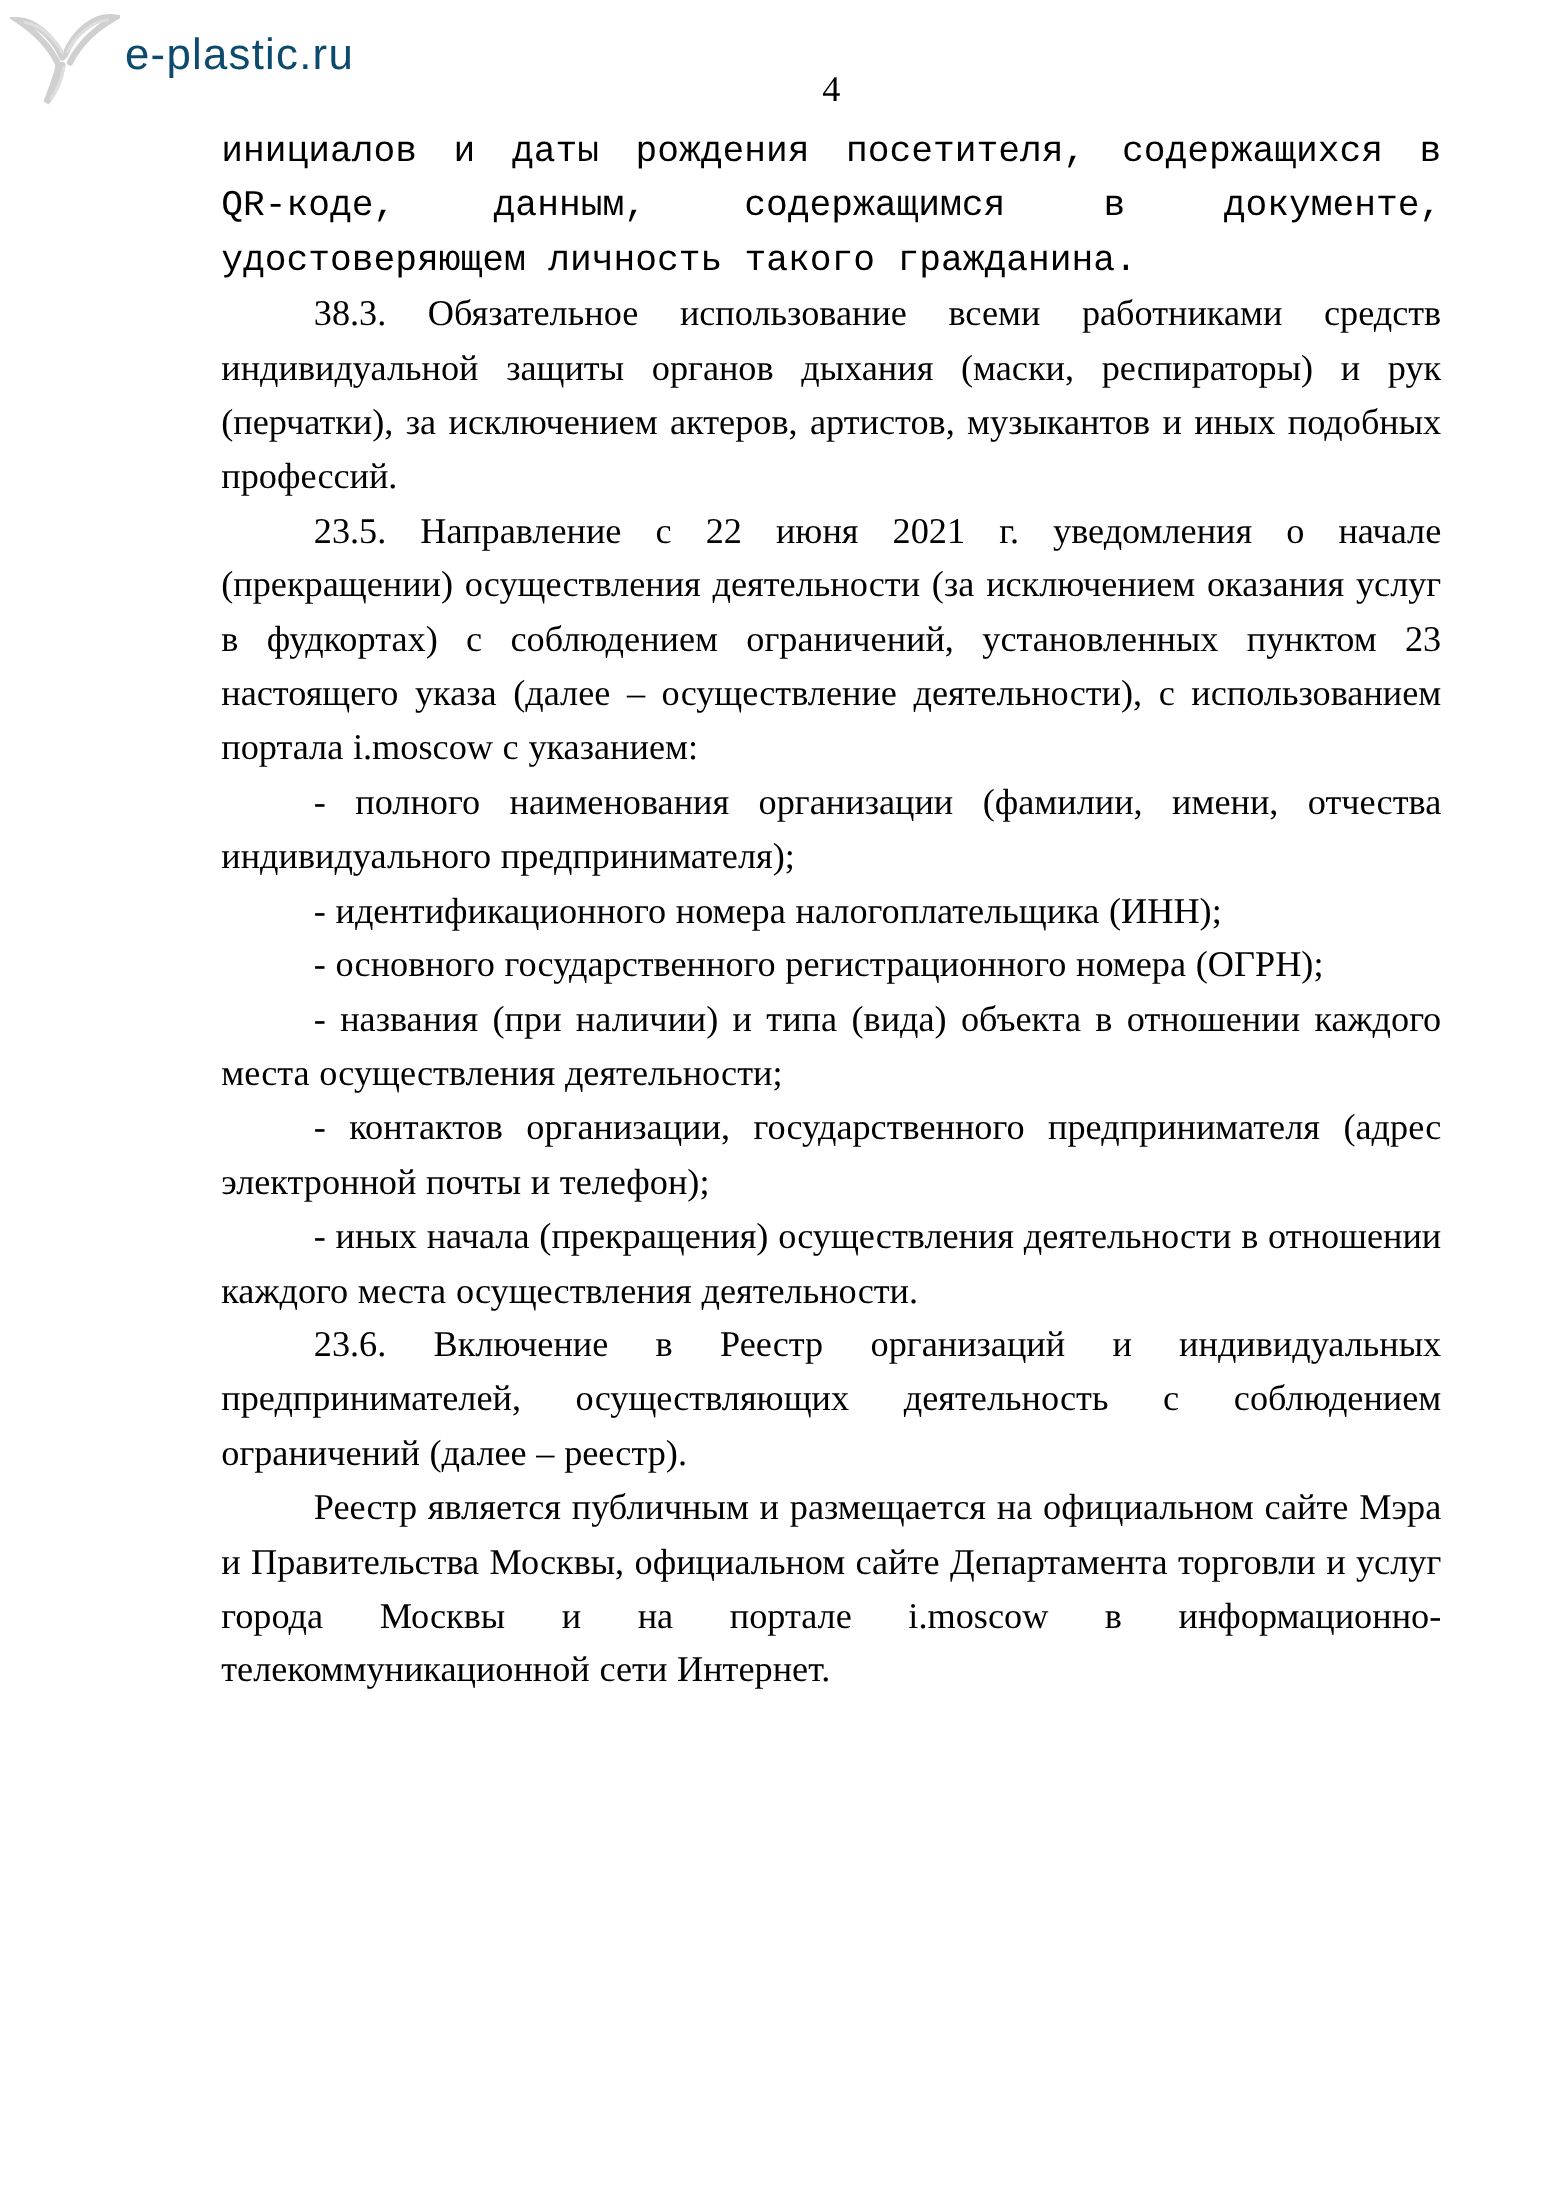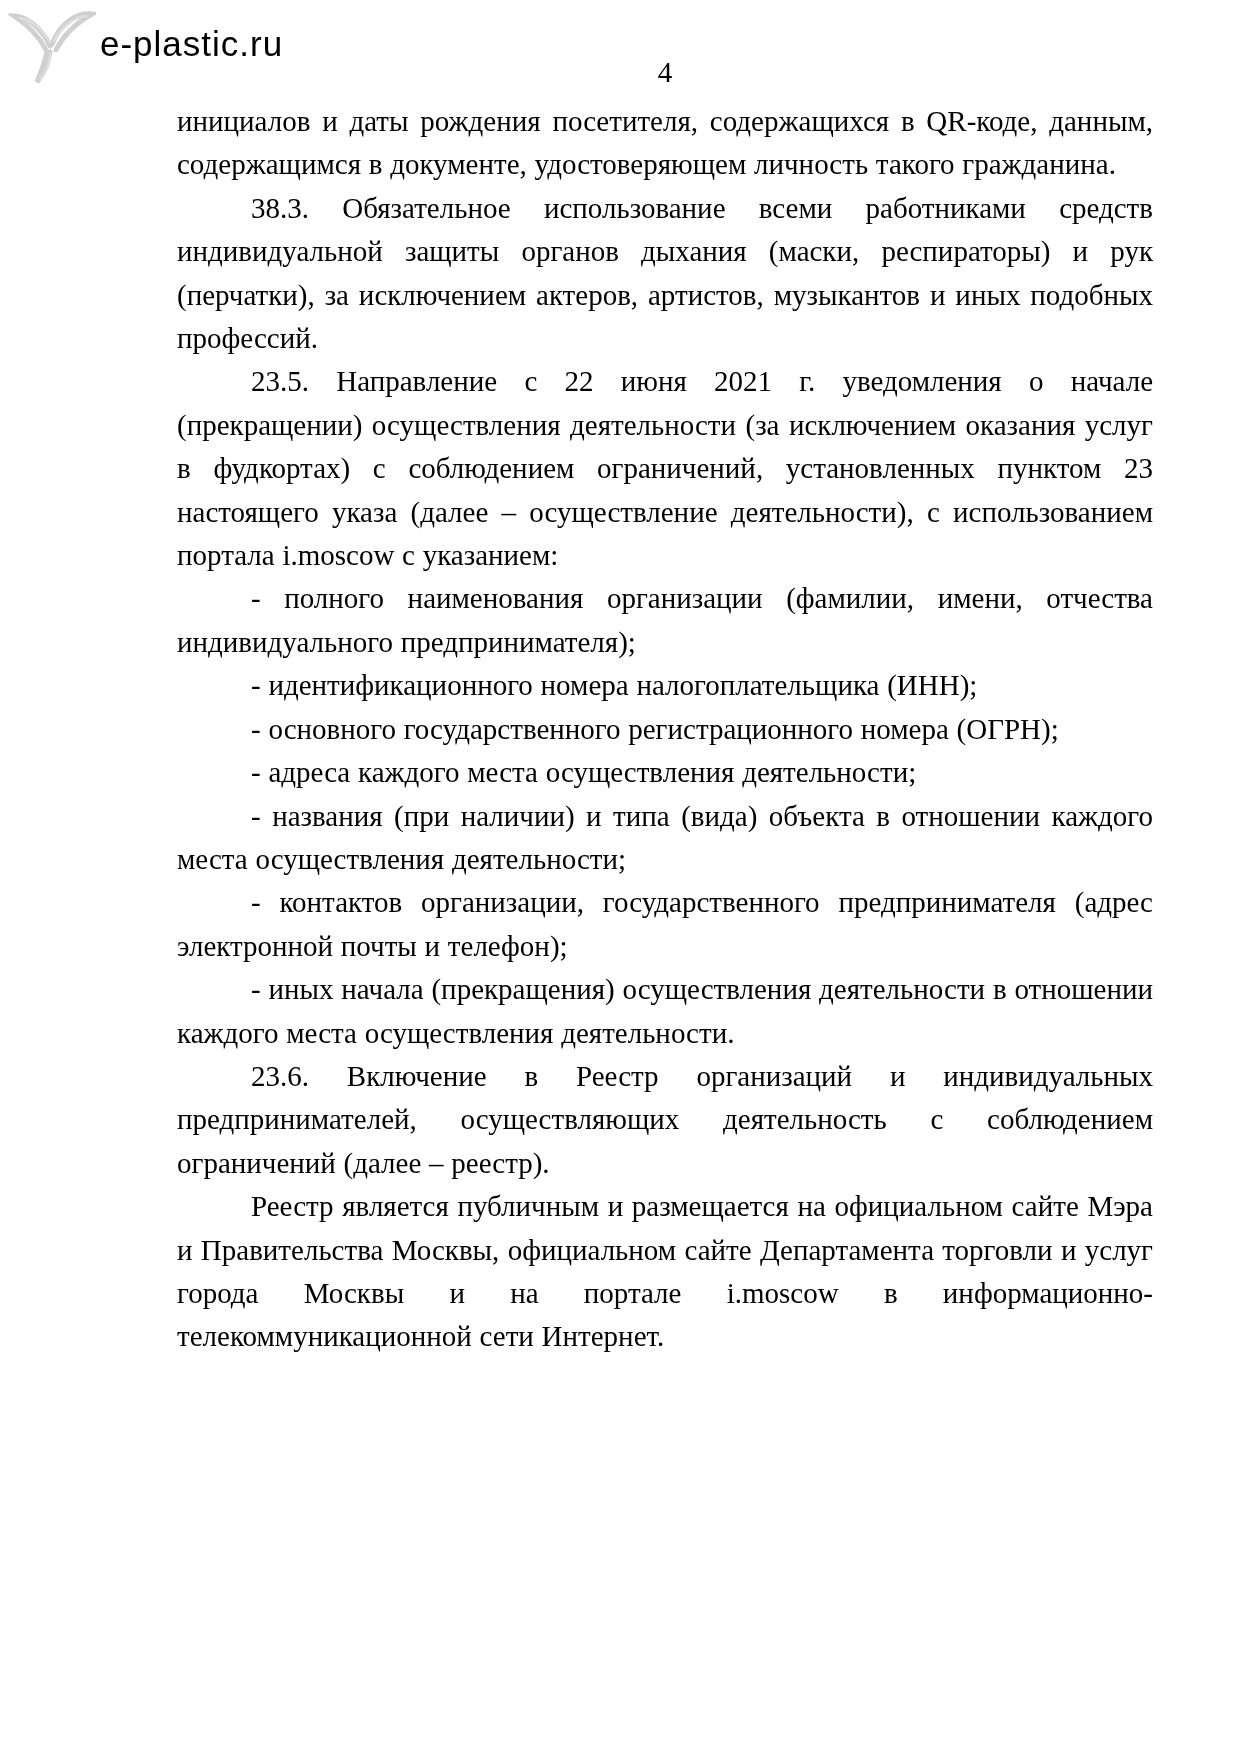--- a/index.html
+++ b/index.html
@@ -24,21 +24,21 @@
     display: flex;
     align-items: center;
     gap: 4px;
     user-select: none;
   }
   .wm-icon { display: inline-block; line-height: 0; }
   .wm-text {
     font-family: "Liberation Sans", sans-serif;
     font-size: 35px;
     font-weight: 400;
-    color: #000000;
+    color: #0c4a6e;
     letter-spacing: 1px;
   }
 
   
   .page-number {
     position: absolute;
     top: 56px;
     left: 177px;
     width: 976px;
     text-align: center;
@@ -54,21 +54,21 @@
     width: 976px;
   }
   .para {
     margin: 0;
     font-size: 29px;
     line-height: 43.4px;
     text-align: justify;
     text-indent: 74px;
     word-spacing: 0.5px;
   }
-  .para.continuation { text-indent: 0; }
+  .para.continuation { text-indent: 0; font-family: Liberation Mono, monospace; }
 </style>
 </head>
 <body>
 
 <div class="page">
 
   <div class="watermark">
     <span class="wm-icon">
       <svg width="88" height="80" viewBox="0 0 88 80">
         <g fill="none" stroke="#d0d0d0" stroke-width="5" stroke-linecap="round">
@@ -88,21 +88,20 @@
 
   <div class="page-number">4</div>
 
   <div class="content">
     <p class="para continuation">инициалов и даты рождения посетителя, содержащихся в QR-коде, данным, содержащимся в документе, удостоверяющем личность такого гражданина.</p>
     <p class="para">38.3. Обязательное использование всеми работниками средств индивидуальной защиты органов дыхания (маски, респираторы) и рук (перчатки), за исключением актеров, артистов, музыкантов и иных подобных профессий.</p>
     <p class="para">23.5. Направление с 22 июня 2021 г. уведомления о начале (прекращении) осуществления деятельности (за исключением оказания услуг в фудкортах) с соблюдением ограничений, установленных пунктом 23 настоящего указа (далее – осуществление деятельности), с использованием портала i.moscow с указанием:</p>
     <p class="para">- полного наименования организации (фамилии, имени, отчества индивидуального предпринимателя);</p>
     <p class="para">- идентификационного номера налогоплательщика (ИНН);</p>
     <p class="para">- основного государственного регистрационного номера (ОГРН);</p>
-    <p class="para">- адреса каждого места осуществления деятельности;</p>
     <p class="para">- названия (при наличии) и типа (вида) объекта в отношении каждого места осуществления деятельности;</p>
     <p class="para">- контактов организации, государственного предпринимателя (адрес электронной почты и телефон);</p>
     <p class="para">- иных начала (прекращения) осуществления деятельности в отношении каждого места осуществления деятельности.</p>
     <p class="para">23.6. Включение в Реестр организаций и индивидуальных предпринимателей, осуществляющих деятельность с соблюдением ограничений (далее – реестр).</p>
     <p class="para">Реестр является публичным и размещается на официальном сайте Мэра и Правительства Москвы, официальном сайте Департамента торговли и услуг города Москвы и на портале i.moscow в информационно-телекоммуникационной сети Интернет.</p>
   </div>
 
 </div>
 
 </body></html>

